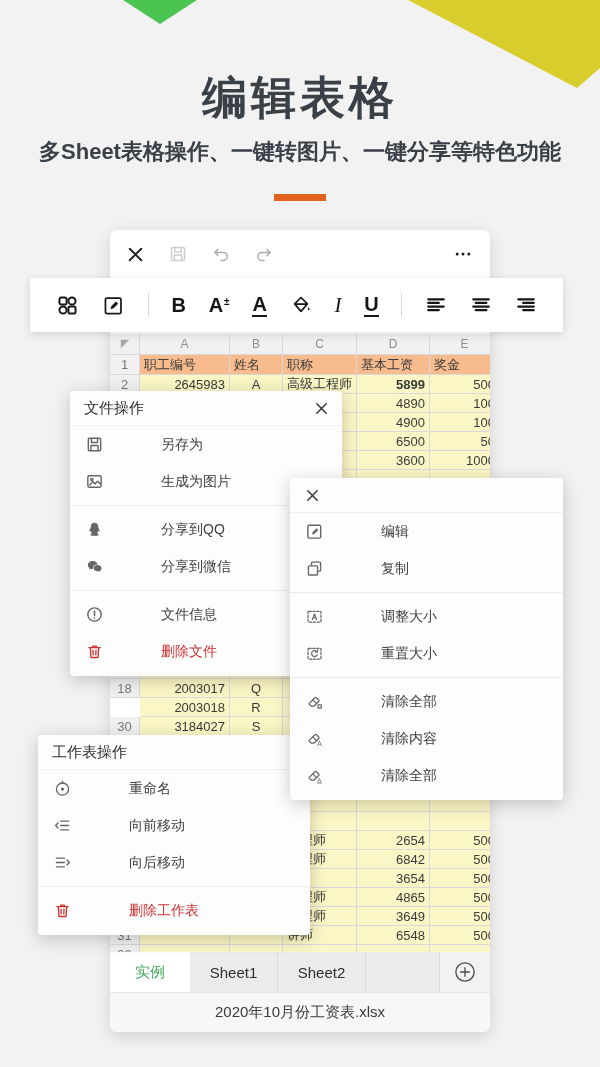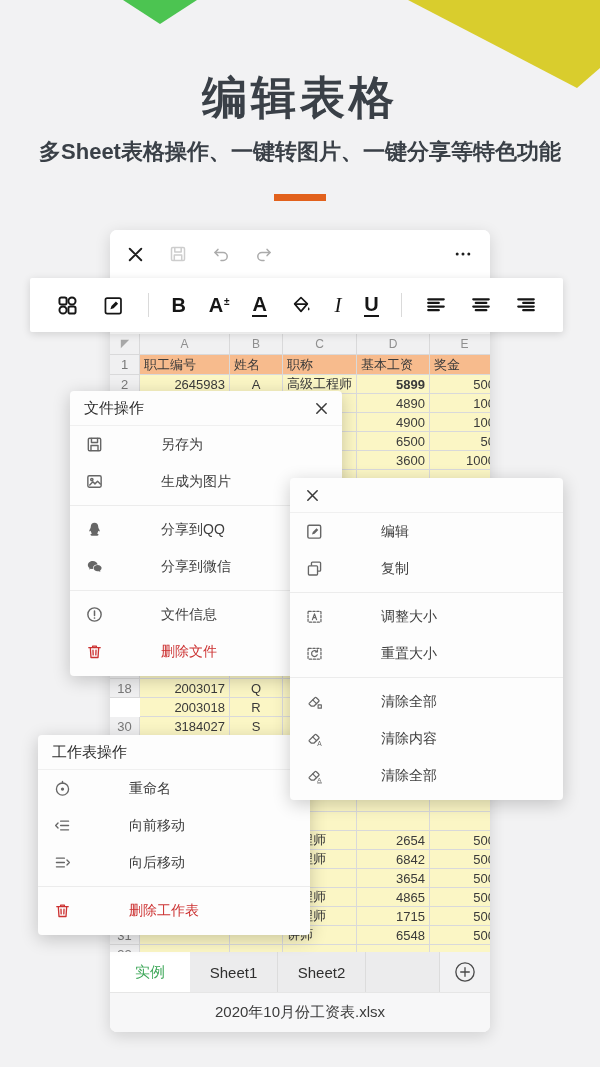--- a/index.html
+++ b/index.html
@@ -356,21 +356,21 @@
             <div class="cell yel al-c" style="width: 53px; flex: 0 0 53px;"></div>
             <div class="cell yel al-l" style="width: 74px; flex: 0 0 74px;">工程师</div>
             <div class="cell yel al-r" style="width: 73px; flex: 0 0 73px;">4865</div>
             <div class="cell yel al-r" style="width: 70px; flex: 0 0 70px;">500</div>
           </div>
           <div class="grow" style="height: 19px;">
             <div class="cell num" style="width: 30px; flex: 0 0 30px;">30</div>
             <div class="cell yel al-r" style="width: 90px; flex: 0 0 90px;"></div>
             <div class="cell yel al-c" style="width: 53px; flex: 0 0 53px;"></div>
             <div class="cell yel al-l" style="width: 74px; flex: 0 0 74px;">工程师</div>
-            <div class="cell yel al-r" style="width: 73px; flex: 0 0 73px;">1715</div>
+            <div class="cell yel al-r" style="width: 73px; flex: 0 0 73px;">3649</div>
             <div class="cell yel al-r" style="width: 70px; flex: 0 0 70px;">500</div>
           </div>
           <div class="grow" style="height: 19px;">
             <div class="cell num" style="width: 30px; flex: 0 0 30px;">31</div>
             <div class="cell yel al-r" style="width: 90px; flex: 0 0 90px;"></div>
             <div class="cell yel al-c" style="width: 53px; flex: 0 0 53px;"></div>
             <div class="cell yel al-l" style="width: 74px; flex: 0 0 74px;">讲师</div>
             <div class="cell yel al-r" style="width: 73px; flex: 0 0 73px;">6548</div>
             <div class="cell yel al-r" style="width: 70px; flex: 0 0 70px;">500</div>
           </div>

